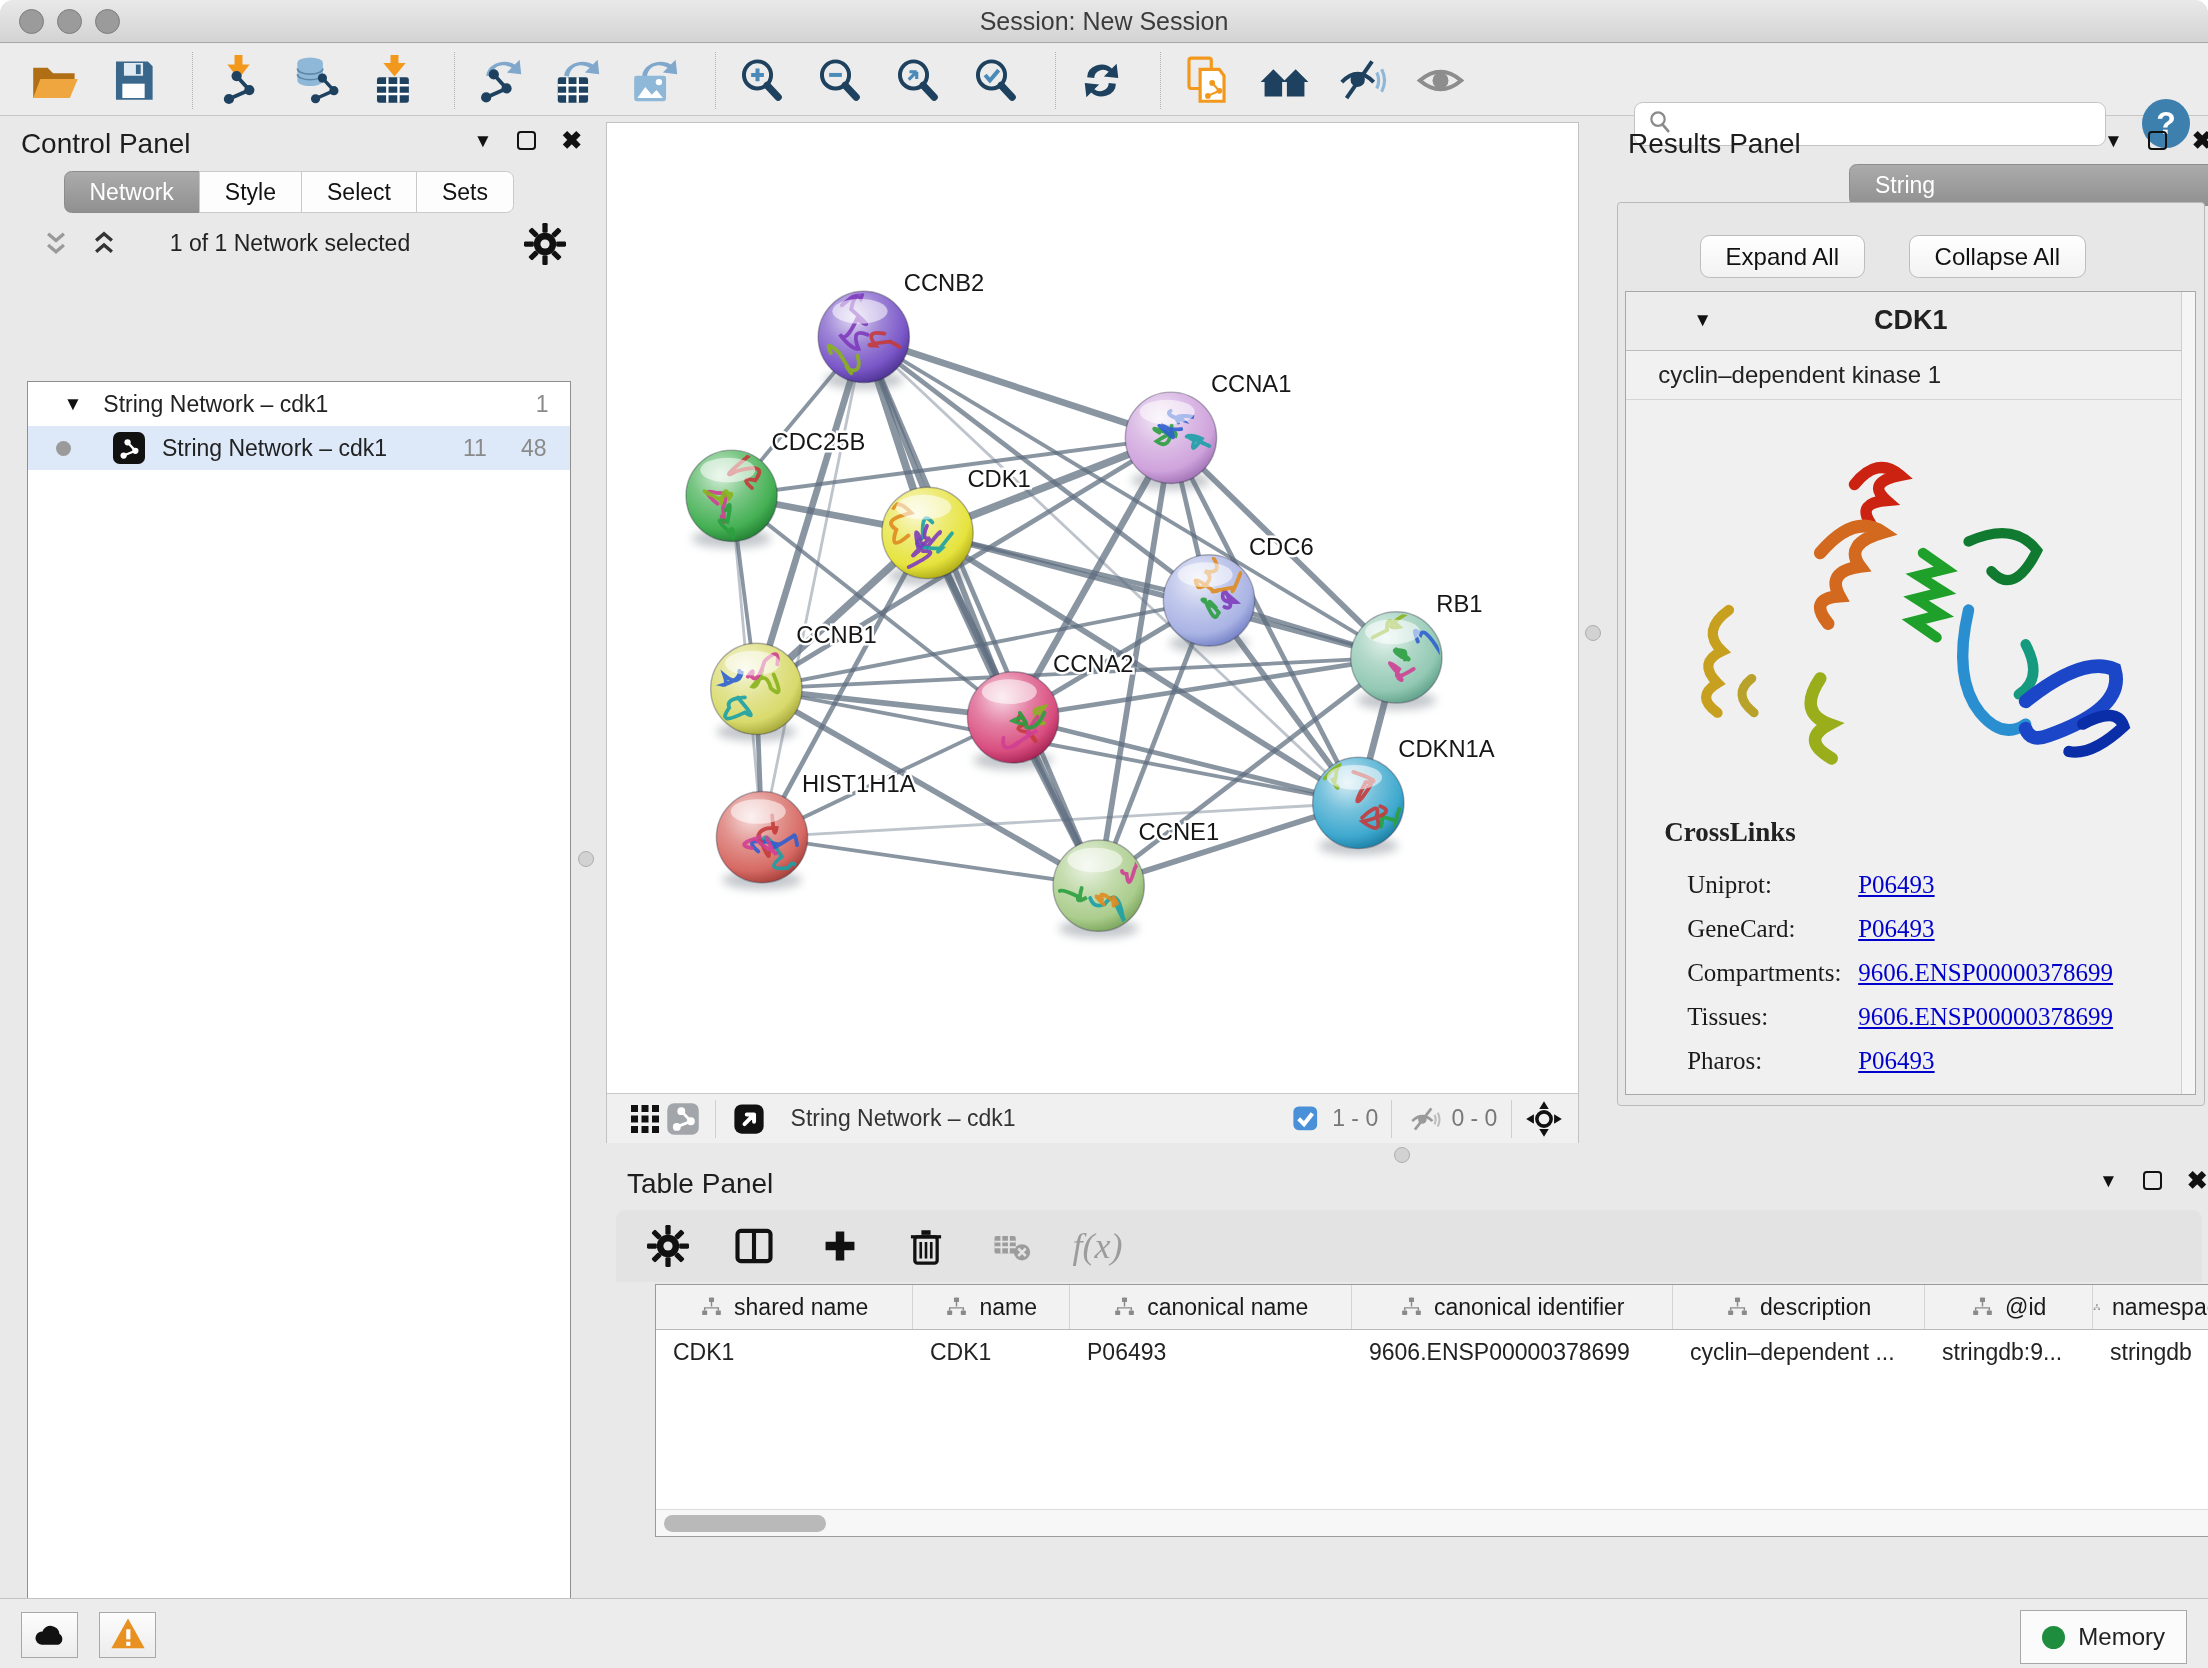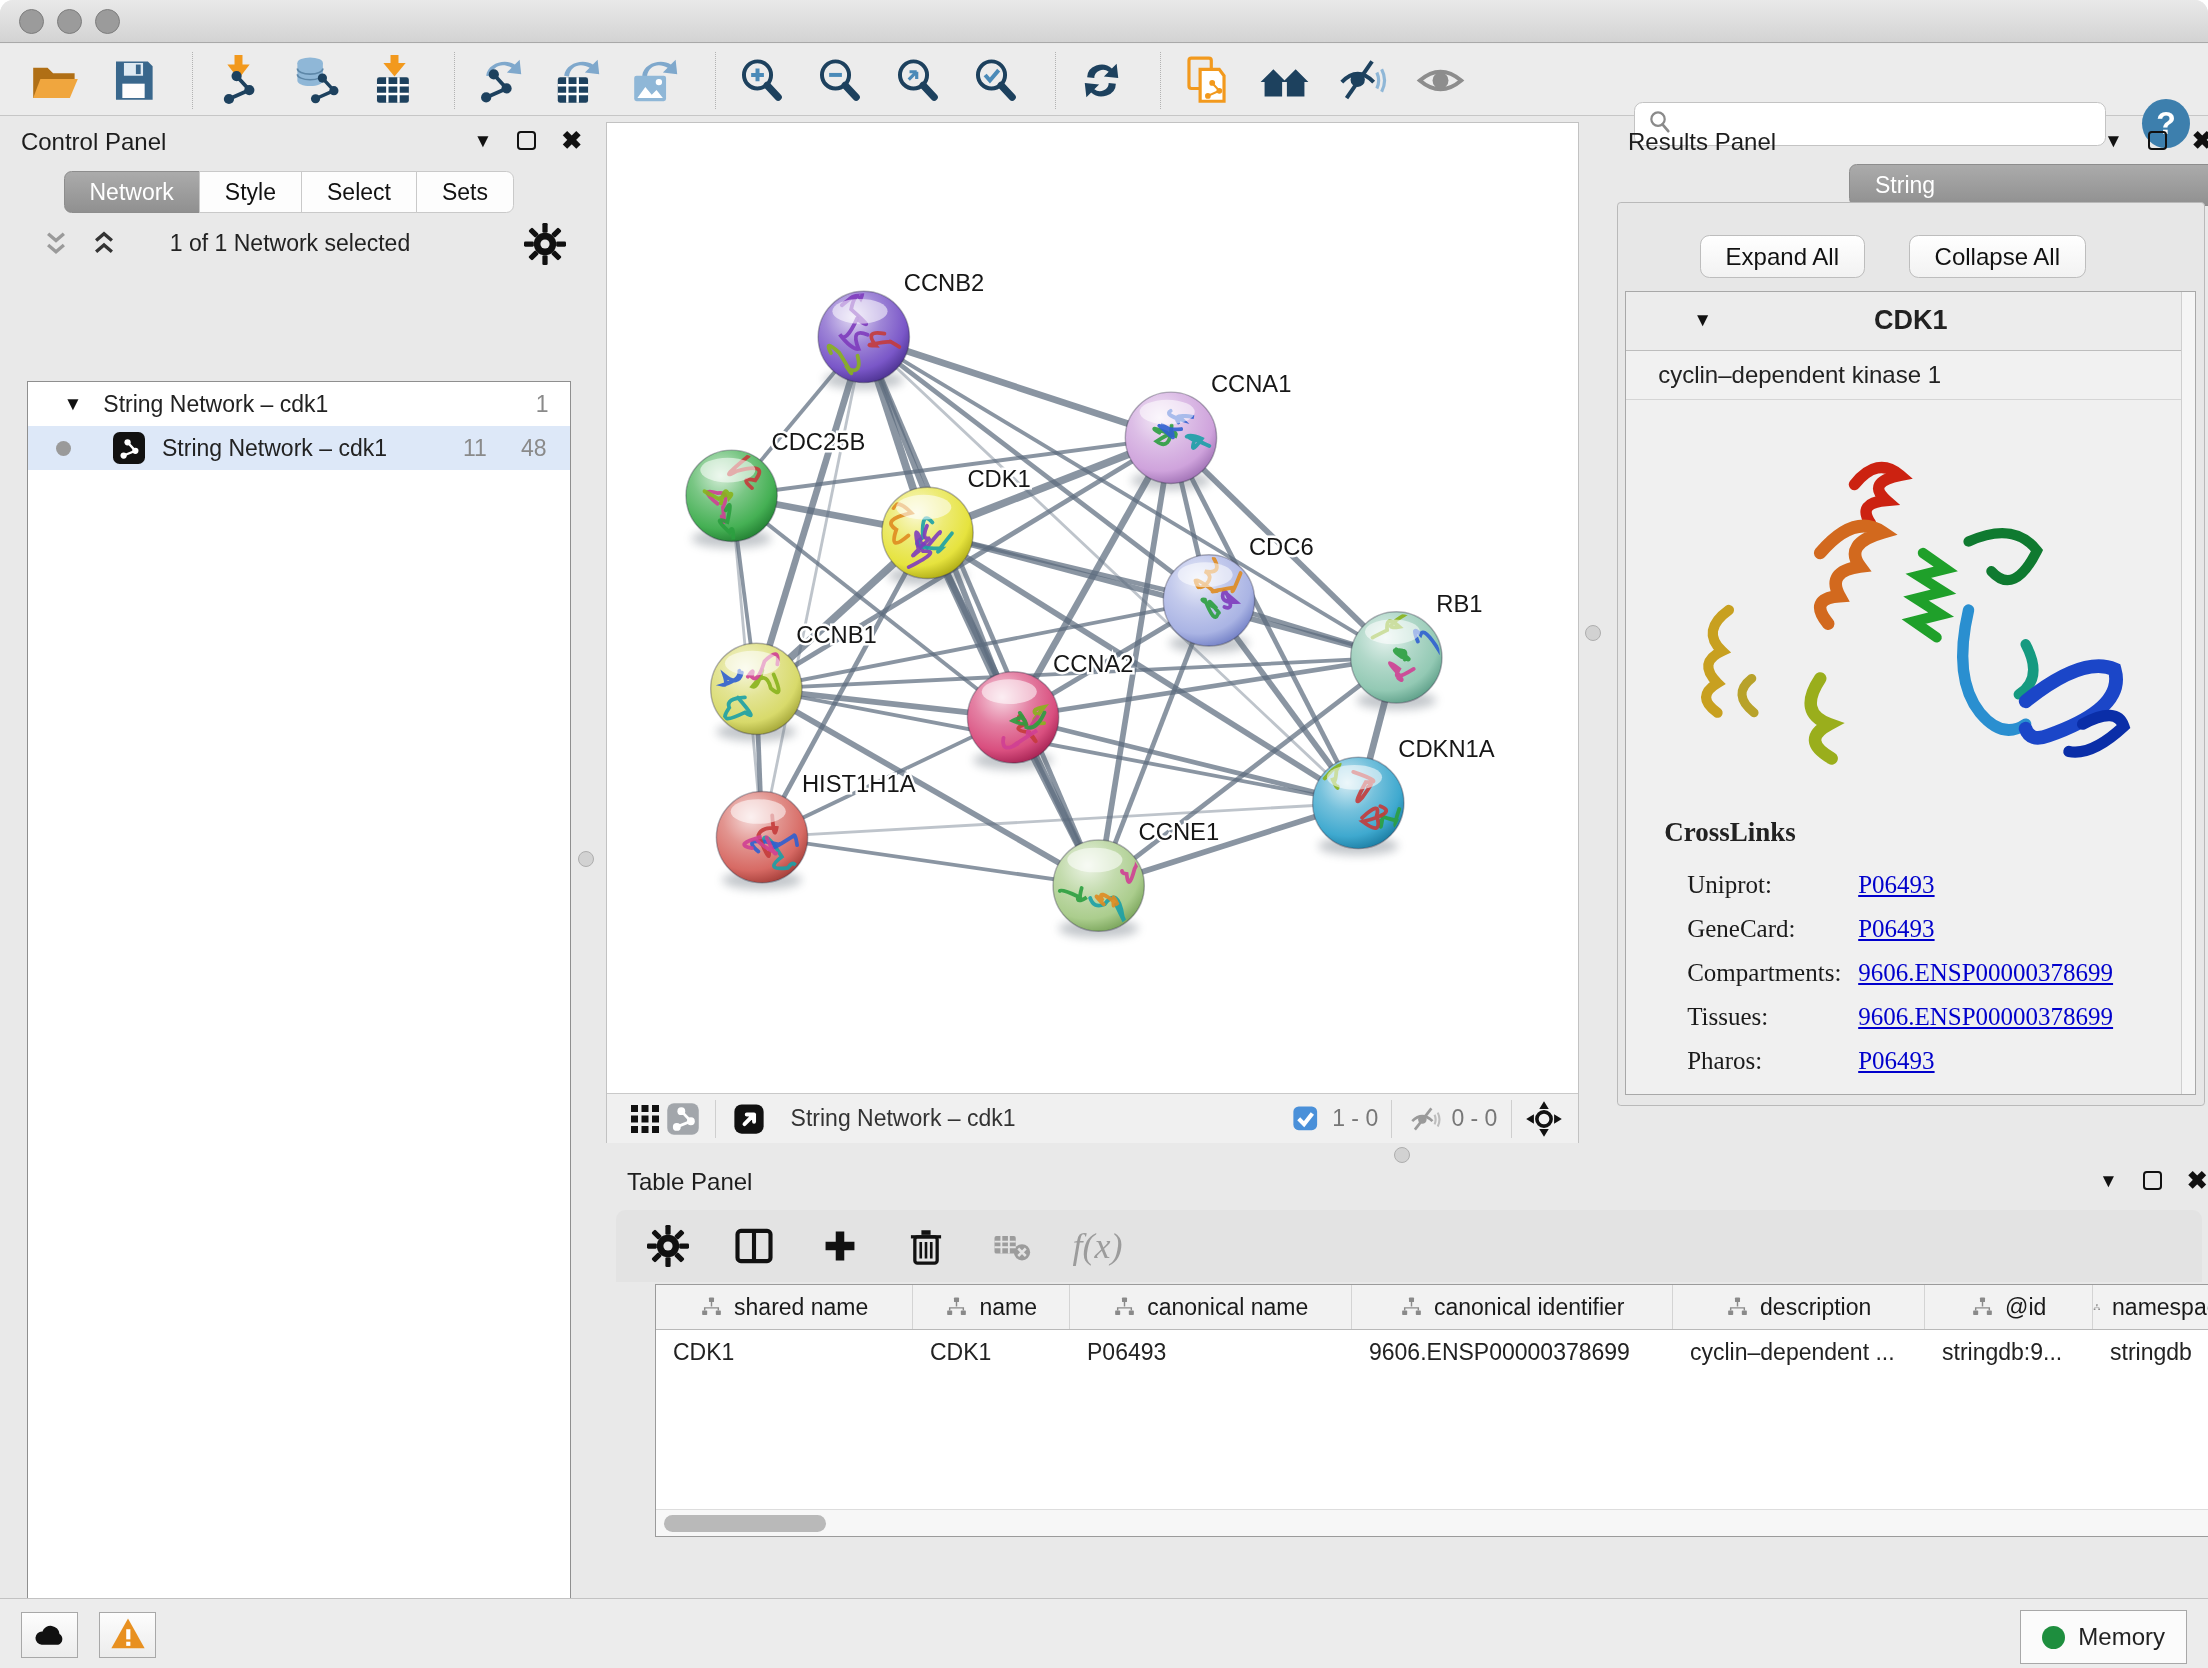--- a/index.html
+++ b/index.html
@@ -24,21 +24,21 @@
   .tb-btn{width:53px;height:53px;margin-right:25px;display:flex;align-items:center;justify-content:center;cursor:pointer;}
   .tb-sep{width:0;height:57px;border-left:1.9px dotted #b2b2b2;margin:0 19px 0 7.6px;}
   .searchbox{position:absolute;left:1634px;top:58px;width:472px;height:44px;background:#fff;
     border:1.9px solid #c3c3c3;border-radius:8.6px;display:flex;align-items:center;padding-left:11.4px;}
   .searchbox input{border:none;outline:none;font-size:23px;width:399px;background:transparent;
     font-family:"Liberation Sans",sans-serif;}
   .helpbtn{position:absolute;left:2142px;top:55px;width:48px;height:49px;border-radius:50%;
     background:#3d7fad;color:#fff;font-size:32px;font-weight:bold;text-align:center;line-height:49px;cursor:pointer;}
 
   
-  .phead{font-size:24px;color:#1d1d1d;}
+  .phead{font-size:28px;color:#1d1d1d;}
   .pctl{position:absolute;top:0;display:flex;align-items:center;gap:25px;}
   .tri{font-size:19px;color:#111;cursor:pointer;}
   .floatbox{width:19px;height:19px;border:2.9px solid #111;border-radius:3.8px;cursor:pointer;}
   .xicon{font-size:25px;font-weight:bold;color:#111;cursor:pointer;line-height:19px;}
 
   
   .tabbar{display:flex;}
   .tab{padding:6.7px 25px;background:#fdfdfd;border:1px solid #c9c9c9;font-size:23px;color:#111;
     margin-left:-1px;cursor:pointer;position:relative;}
   .tab:first-child{border-radius:7.6px 0 0 7.6px;}
@@ -107,20 +107,21 @@
 </style>
 </head>
 <body>
 
 <div class="window">
 
   <div class="titlebar">
     <span class="light" style="left:19px"></span>
     <span class="light" style="left:57px"></span>
     <span class="light" style="left:95px"></span>
+    <div class="wtitle">Session: New Session</div>
   </div>
 
   <div class="toolbar">
     <div class="tb-row" id="toolbar-groups">
         <div class="tb-btn">
           <svg viewBox="0 0 64 64" width="51" height="51">
             <path d="M4 16h18l7 7h27v7H26l-9 24H4z" fill="#b06f15"></path>
             <path d="M13 30h47l-10 24H4z" fill="#f0a63e"></path>
           </svg>
         </div>

